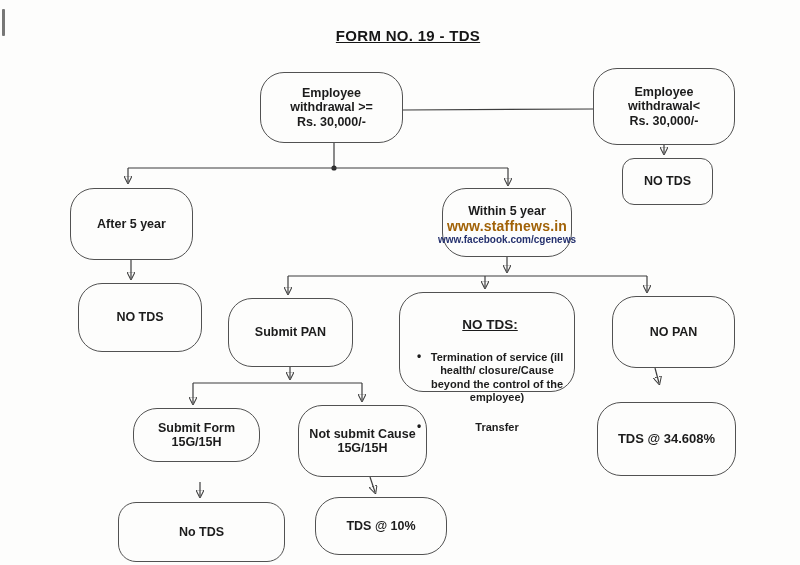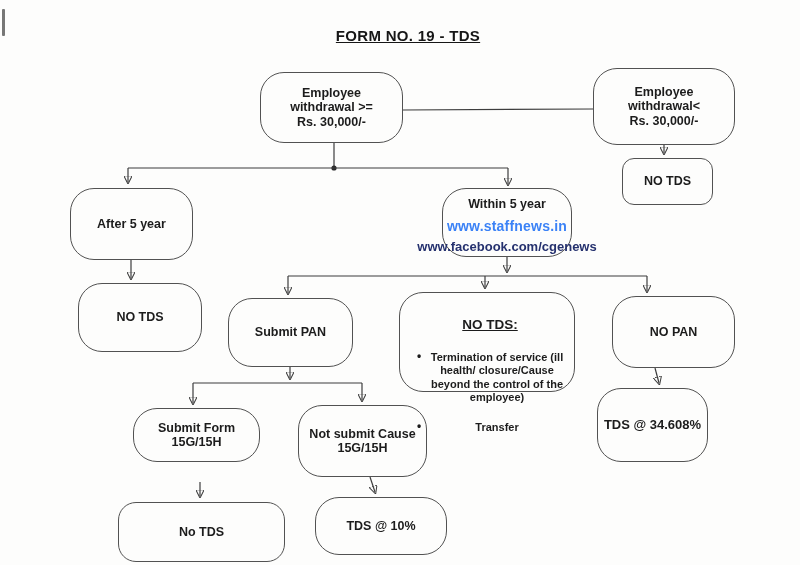--- a/index.html
+++ b/index.html
@@ -24,33 +24,33 @@
     border:1.4px solid #525252; border-radius:24px; background:transparent;
     display:flex; align-items:center; justify-content:center; text-align:center;
     font-weight:bold; font-size:12.5px; line-height:14.5px;
     white-space:pre-line;
   }
   #node-withdraw-ge   { left:260px; top:72px;  width:143px; height:71px; }
   #node-withdraw-lt   { left:593px; top:68px;  width:142px; height:77px; }
   #node-notds-right   { left:622px; top:158px; width:91px;  height:47px; border-radius:12px; }
   #node-after5        { left:70px;  top:188px; width:123px; height:72px; }
   #node-within5       { left:442px; top:188px; width:130px; height:69px;
-                        flex-direction:column; gap:7px; padding-top:7px; }
+                        flex-direction:column; gap:0; padding-top:7px; }
   #node-notds-left    { left:78px;  top:283px; width:124px; height:69px; }
   #node-submit-pan    { left:228px; top:298px; width:125px; height:69px; }
   #node-notds-details { left:399px; top:292px; width:176px; height:100px;
                         display:block; text-align:center; padding:10px 8px 0 14px; }
   #node-no-pan        { left:612px; top:296px; width:123px; height:72px; }
-  #node-tds34         { left:597px; top:388px; width:111px; height:74px; font-size:13px; }
+  #node-tds34         { left:597px; top:402px; width:139px; height:74px; font-size:13px; }
   #node-submit-form   { left:133px; top:408px; width:127px; height:54px; }
   #node-not-submit    { left:298px; top:405px; width:129px; height:72px; }
   #node-notds-bottom  { left:118px; top:502px; width:167px; height:60px; border-radius:18px; }
   #node-tds10         { left:315px; top:497px; width:132px; height:58px; }
-  .wm-site { font-size:14px; font-weight:600; color:#3b82f6; letter-spacing:.2px; }
-  .wm-fb   { font-size:13px;  font-weight:bold; color:#25316e; }
+  .wm-site { font-size:14px; font-weight:600; color:#a16207; letter-spacing:.2px; }
+  .wm-fb   { font-size:10px;  font-weight:bold; color:#25316e; }
   .details-heading {
     display:inline-block; font-size:13.5px; font-weight:bold;
     text-decoration:underline; margin-bottom:4px;
   }
   .details-list { margin:0; padding:0 0 0 14px; list-style:none; }
   .details-list li {
     position:relative; font-size:11px; font-weight:bold; line-height:13.5px;
     margin-bottom:2px; white-space:normal;
   }
   .details-list li::before {

